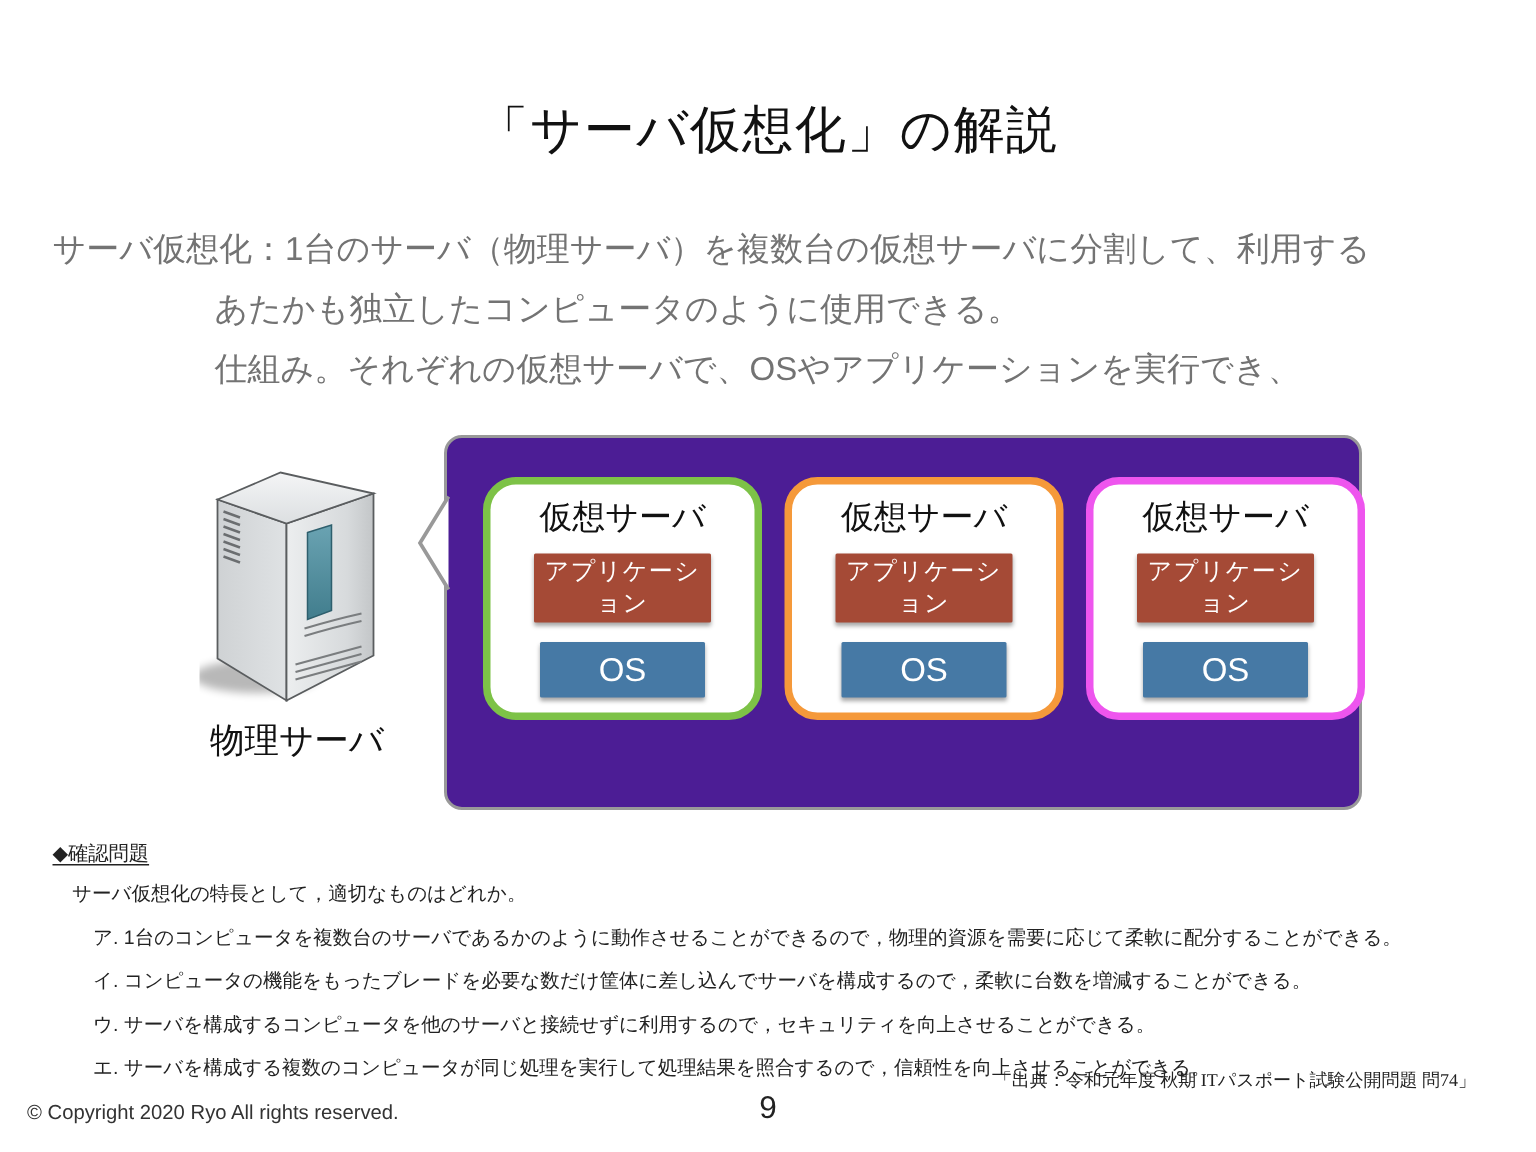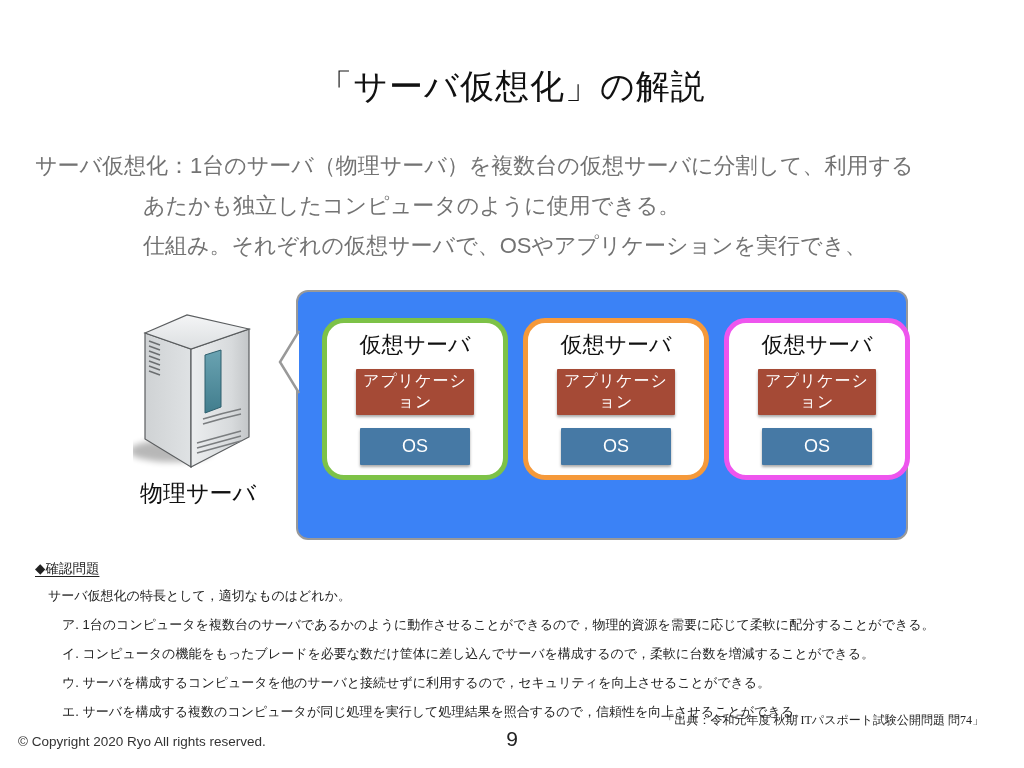--- a/index.html
+++ b/index.html
@@ -15,38 +15,38 @@
 
   .definition {
     position:absolute; top:146px; left:35px; width:960px;
     font-size:22px; line-height:40px; color:#737373;
   }
   .definition .indent { padding-left:108px; }
 
   
   .vm-container {
     position:absolute; left:296px; top:290px; width:612px; height:250px;
-    border:2px solid #999; border-radius:12px; background:#3b82f6;
+    border:2px solid #999; border-radius:12px; background:#4c1d95;
   }
   .callout-notch { position:absolute; left:-20px; top:38px; width:22px; height:64px; }
 
   .vs-row { position:absolute; top:26px; left:24px; display:flex; gap:15px; }
   .vs-box {
     width:186px; height:162px; border:5px solid #7dc247; border-radius:22px;
     background:#fff; text-align:center;
   }
   .vs-title { font-size:22px; color:#111; margin-top:7px; }
   .app-bar {
     margin:9px 29px 0; height:46px; background:#a54a36; color:#fff;
     font-size:16px; letter-spacing:1px; display:flex; align-items:center; justify-content:center;
     box-shadow:0 2px 3px rgba(0,0,0,0.35); border-radius:1px;
   }
   .os-bar {
     margin:13px 33px 0; height:37px; background:#4679a5; color:#fff;
-    font-size:18px; display:flex; align-items:center; justify-content:center;
+    font-size:22px; display:flex; align-items:center; justify-content:center;
     box-shadow:0 2px 3px rgba(0,0,0,0.35); border-radius:1px;
   }
   .layer-bar {
     position:absolute; left:19px; right:19px; bottom:11px; height:40px;
     background:#4679a5; color:#fff; font-size:22px; letter-spacing:1px;
     display:flex; align-items:center; justify-content:center;
     box-shadow:0 2px 3px rgba(0,0,0,0.4); border-radius:1px;
   }
 
   .server-art { position:absolute; left:133px; top:303px; width:130px; height:172px; }

